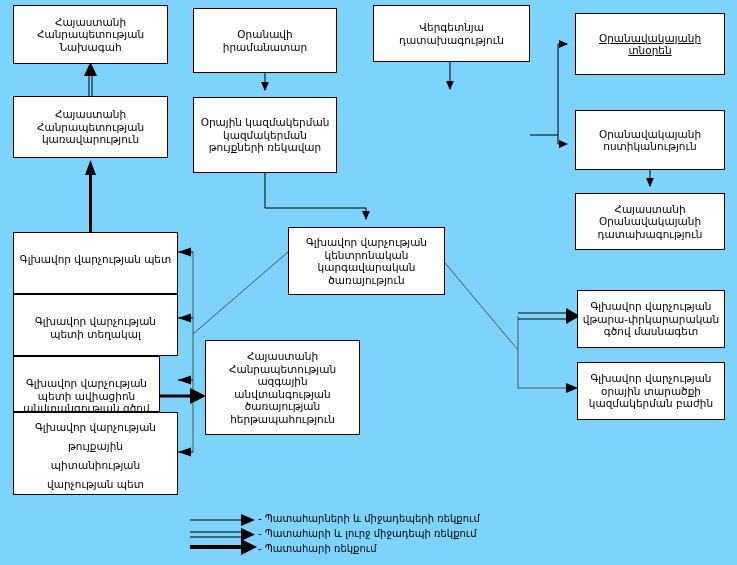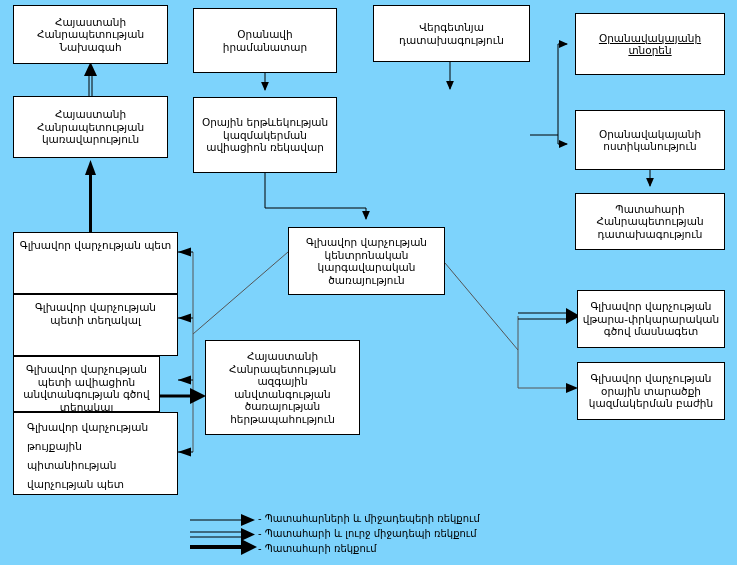--- a/index.html
+++ b/index.html
@@ -1,22 +1,22 @@
 <!DOCTYPE html>
 <html><head>
 <meta charset="utf-8">
 <style>
   html,body{margin:0;padding:0;background:#fff;}
   body{font-family:"DejaVu Sans","Liberation Sans",sans-serif;}
   #canvas{position:relative;width:737px;height:565px;background:#7dd3fc;overflow:hidden;}
   .box{position:absolute;box-sizing:border-box;border:1px solid #000;background:#fff;
        display:flex;align-items:center;justify-content:center;text-align:center;
        font-size:10.5px;line-height:12.5px;color:#000;padding:2px 3px;}
-  .box.topal{align-items:flex-start;padding-top:6px;}
-  .box.leftal{text-align:left;align-items:flex-start;justify-content:flex-start;
+  .box.topal{align-items:flex-start;padding-top:20px;}
+  .box.leftal{text-align:center;align-items:flex-start;justify-content:flex-start;
        padding:5px 13px;line-height:19px;font-size:10.5px;}
   svg#wires{position:absolute;left:0;top:0;width:737px;height:565px;pointer-events:none;}
   .legend{position:absolute;font-size:10px;color:#000;white-space:nowrap;}
 </style>
 </head>
 <body>
 
 <div id="canvas">
 
   <svg id="wires">
@@ -117,30 +117,30 @@
       <path d="M241,539 L257,547 L241,555 z" fill="#000"></path>
     </g>
   </svg>
 
   <div class="box" style="left:13px;top:5px;width:155px;height:59px;">Հայաստանի Հանրապետության Նախագահ</div>
 
   <div class="box" style="left:13px;top:96px;width:155px;height:62px;">Հայաստանի Հանրապետության կառավարություն</div>
 
   <div class="box" style="left:193px;top:8px;width:144px;height:65px;">Օրանավի իրամանատար</div>
 
-  <div class="box" style="left:193px;top:97px;width:144px;height:76px;">Օրային երթևեկության կազմակերման ավիացիոն ռեկավար</div>
+  <div class="box" style="left:193px;top:97px;width:144px;height:76px;">Օրային կազմակերման կազմակերման թույքների ռեկավար</div>
 
   <div class="box" style="left:373px;top:5px;width:157px;height:57px;">Վերգետնյա դատախագություն</div>
 
 
   <div class="box" style="left:575px;top:13px;width:150px;height:62px;text-decoration:underline;">Օրանավակայանի տնօրեն</div>
 
   <div class="box" style="left:575px;top:110px;width:150px;height:60px;">Օրանավակայանի ոստիկանություն</div>
 
-  <div class="box" style="left:575px;top:193px;width:150px;height:57px;">Պատահարի Հանրապետության դատախագություն</div>
+  <div class="box" style="left:575px;top:193px;width:150px;height:57px;">Հայաստանի Օրանավակայանի դատախագություն</div>
 
   <div class="box topal" style="left:13px;top:232px;width:165px;height:62px;">Գլխավոր վարչության պետ</div>
 
   <div class="box topal" style="left:13px;top:294px;width:165px;height:62px;">Գլխավոր վարչության պետի տեղակալ</div>
 
   <div class="box topal" style="left:13px;top:356px;width:147px;height:56px;">Գլխավոր վարչության պետի ավիացիոն անվտանգության գծով տեղակալ</div>
 
   <div class="box leftal" style="left:13px;top:412px;width:165px;height:83px;">Գլխավոր վարչության թույքային պիտանիության վարչության պետ</div>
 
   <div class="box" style="left:288px;top:227px;width:157px;height:68px;">Գլխավոր վարչության կենտրոնական կարգավարական ծառայություն</div>

